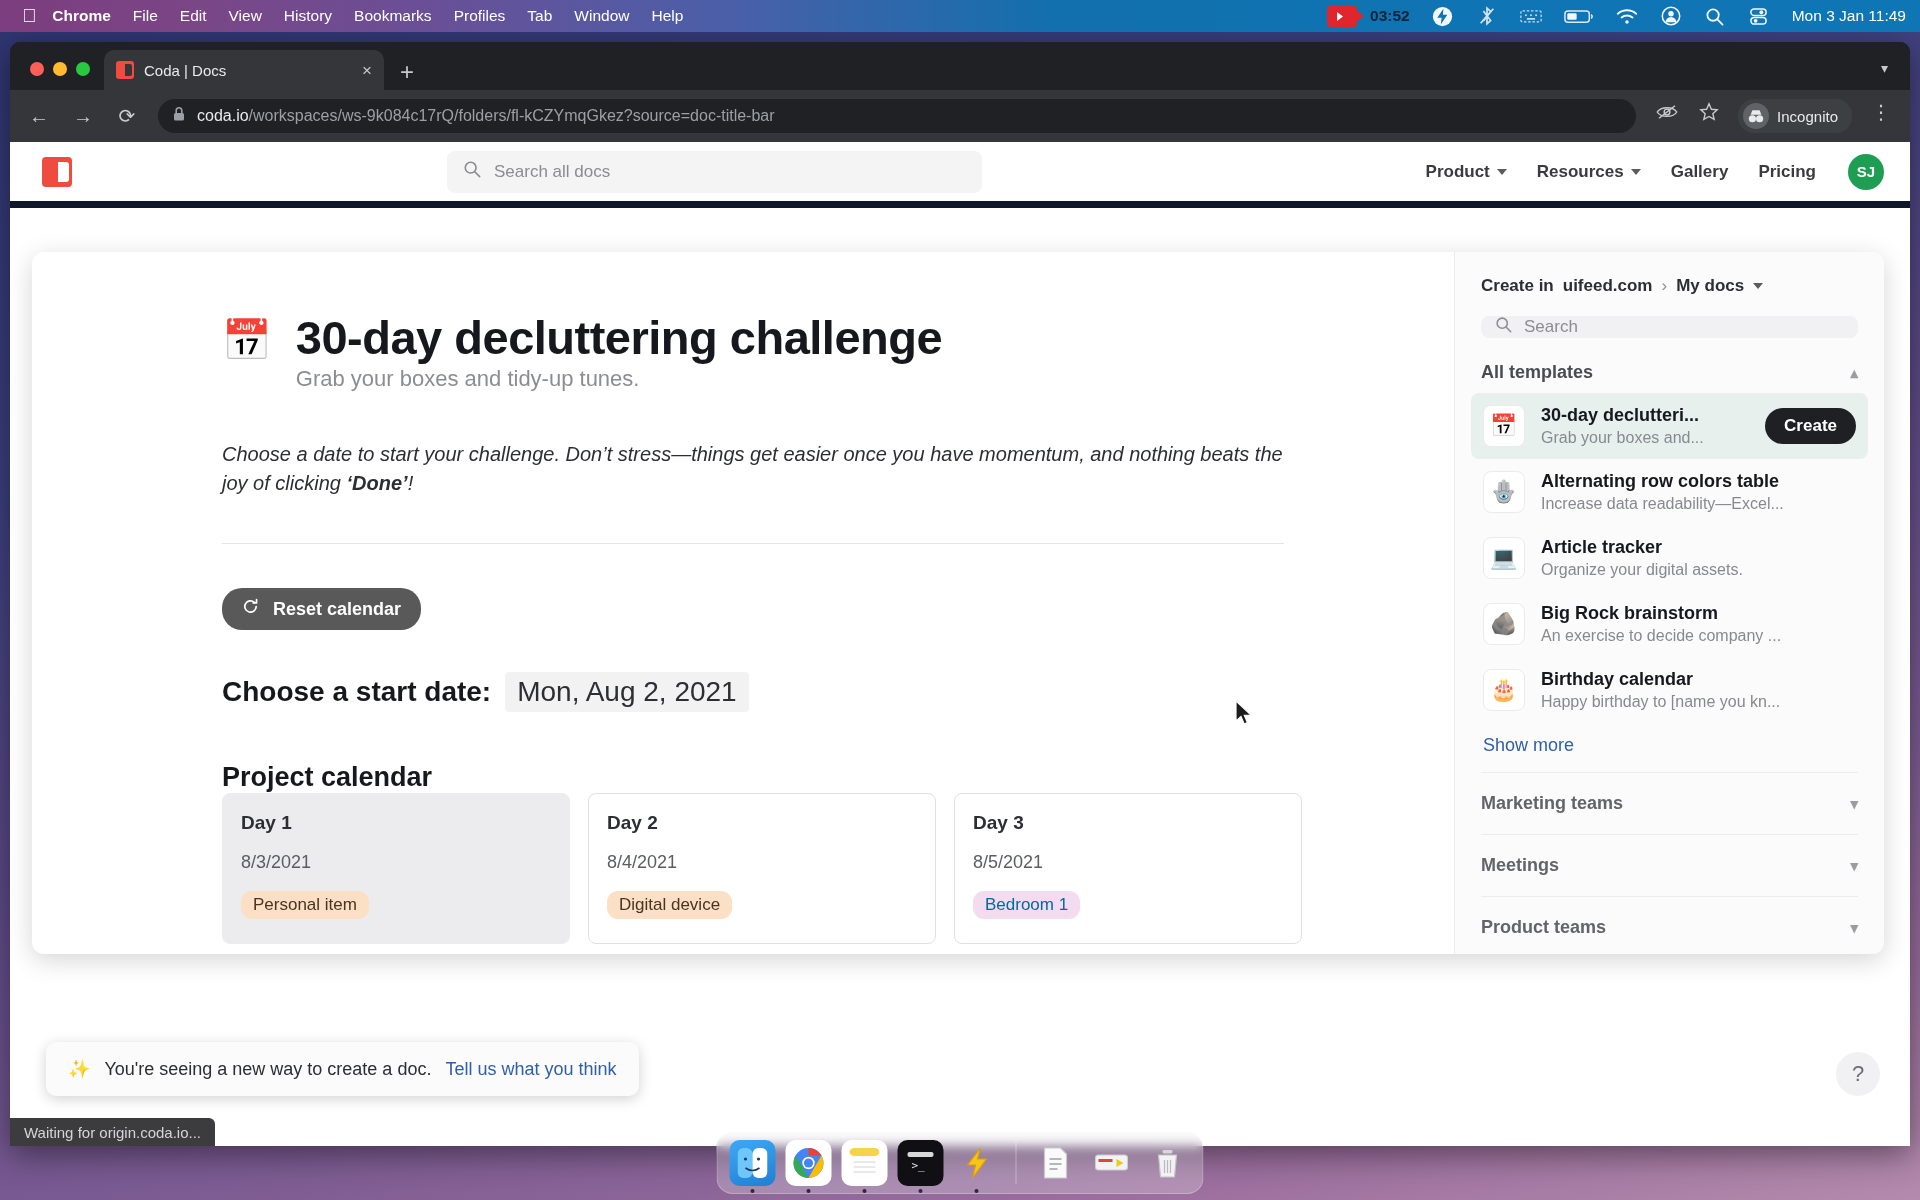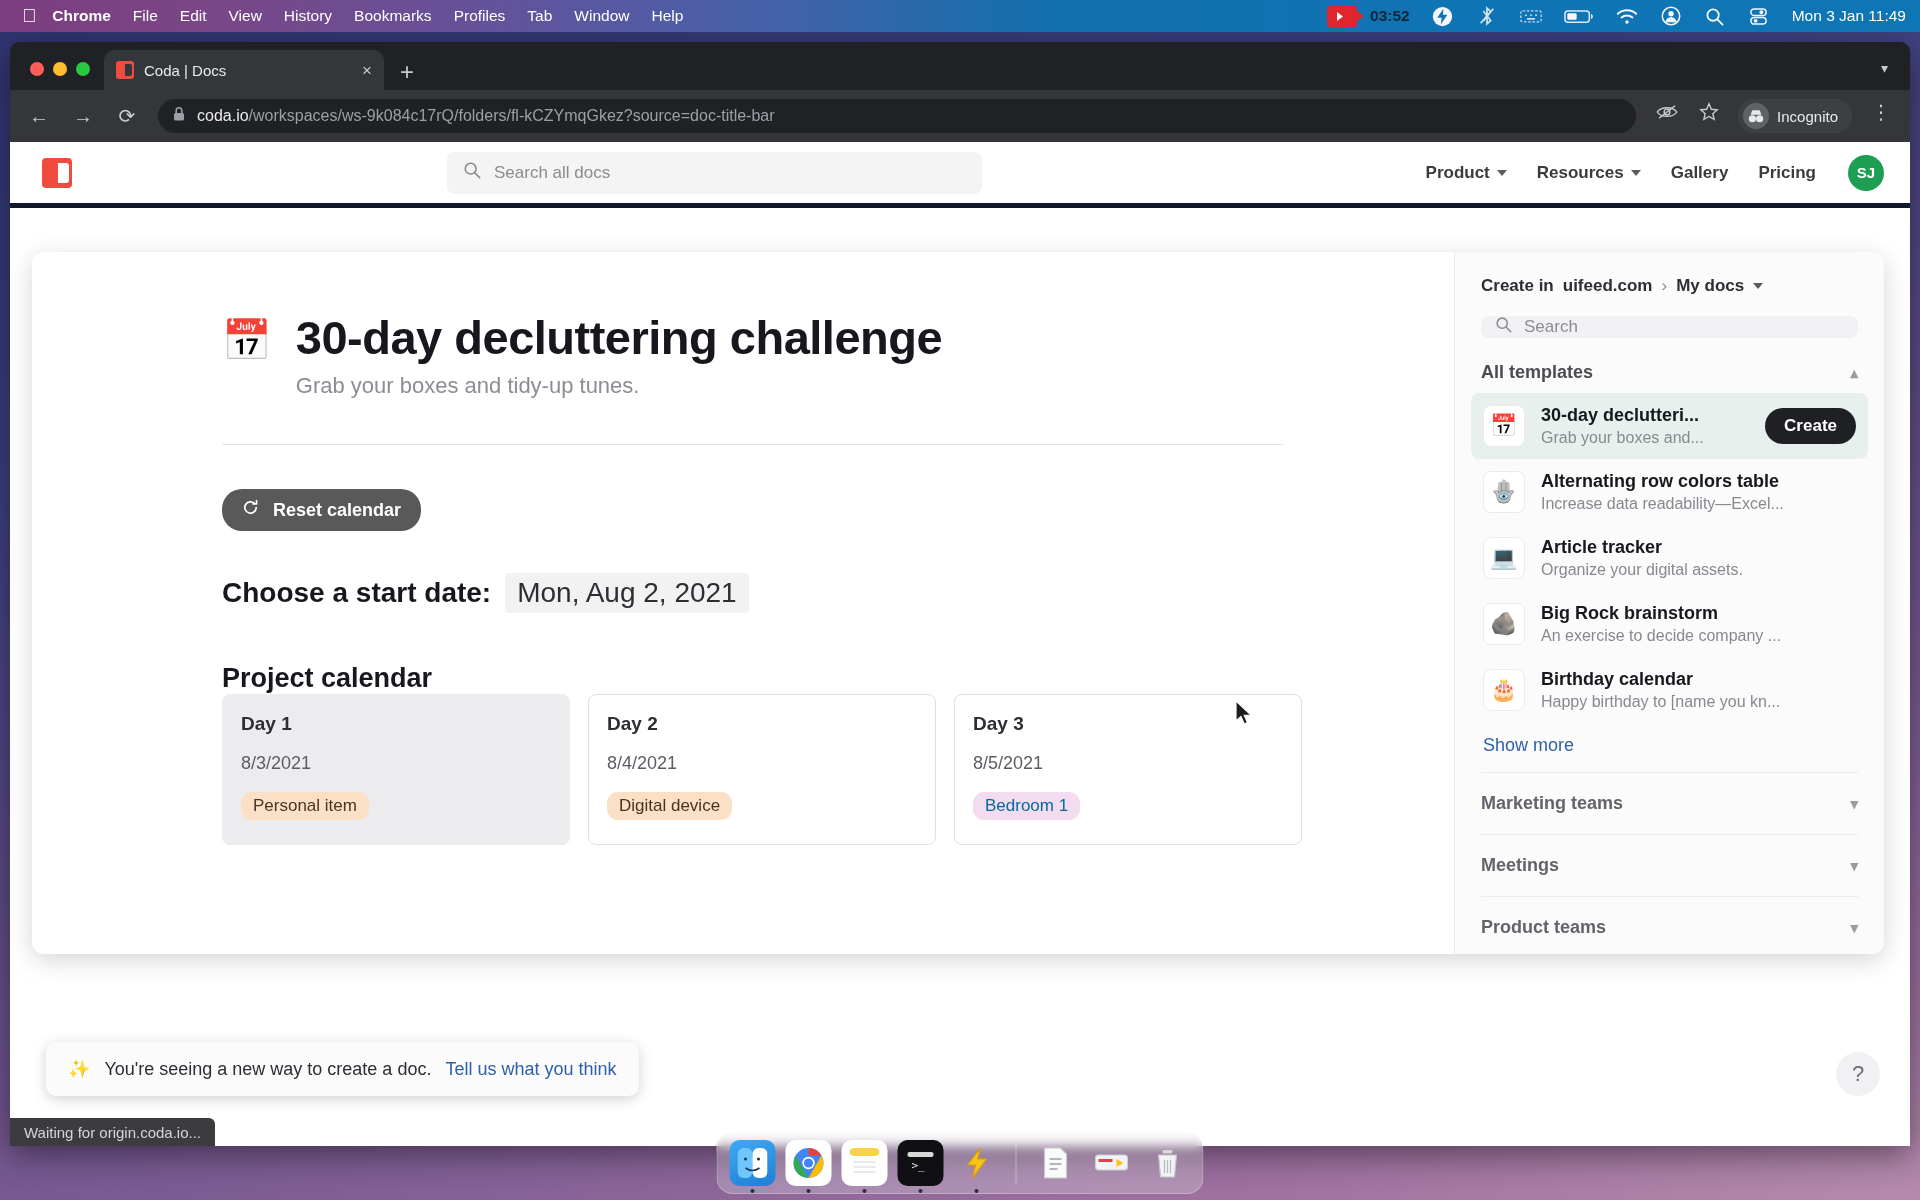--- a/index.html
+++ b/index.html
@@ -78,21 +78,21 @@
     display: flex; align-items: center; gap: 8px; background: #3c4043; color: #e8eaed;
     border-radius: 16px; padding: 4px 14px 4px 5px; font-size: 15px;
   }
   .incog-avatar { width: 26px; height: 26px; border-radius: 50%; background: #5f6368; display: flex; align-items: center; justify-content: center; }
 
   
   .page { position: absolute; left: 0; top: 100px; width: 1900px; height: 1004px; background: #ffffff; }
 
   .coda-nav {
     height: 66px; background: #fff; display: flex; align-items: center; padding: 0 26px; gap: 0;
-    border-bottom: 5px solid #0f172a;
+    border-bottom: 7px solid #0f172a;
   }
   .coda-logo { width: 30px; height: 30px; background: #f04b3f; border-radius: 4px; position: relative; margin-left: 6px; }
   .coda-logo::after { content:""; position:absolute; right:3px; top:5px; width:11px; height:20px; background:#fff; border-radius: 0 3px 3px 0; }
   .coda-search {
     margin-left: 375px; width: 535px; height: 42px; background: #f4f4f5; border-radius: 8px;
     display: flex; align-items: center; gap: 13px; padding: 0 16px; color: #8b8b90; font-size: 17px;
   }
   .nav-spacer { flex: 1; }
   .nav-links { display: flex; align-items: center; gap: 30px; font-size: 17px; color: #3b3b3f; font-weight: 600; }
   .nav-link { display: flex; align-items: center; gap: 7px; white-space: nowrap; }
@@ -106,21 +106,21 @@
   
   .modal {
     position: absolute; left: 22px; top: 110px; width: 1852px; height: 702px;
     background: #fff; border-radius: 12px; box-shadow: 0 6px 26px rgba(0,0,0,.17);
     display: flex; overflow: hidden;
   }
   .doc-area { flex: 1; position: relative; padding: 58px 80px 0 190px; overflow: hidden; }
   .doc-head { display: flex; align-items: flex-start; gap: 24px; }
   .doc-emoji { font-size: 40px; line-height: 1; margin-top: 10px; }
   .doc-title { font-size: 47px; font-weight: bold; color: #16181d; letter-spacing: -.5px; }
-  .doc-sub { font-size: 22px; color: #8b8d93; margin-top: 8px; }
+  .doc-sub { font-size: 22px; color: #8b8d93; margin-top: 1px; }
   .doc-para {
     font-size: 20px; font-style: italic; color: #2c2e33; line-height: 1.45;
     margin-top: 48px; max-width: 1062px;
   }
   .doc-para b { font-weight: bold; }
   .doc-rule { height: 1px; background: #e4e4e6; margin: 45px 0 0 0; max-width: 1062px; }
   .reset-btn {
     margin-top: 44px; display: inline-flex; align-items: center; gap: 14px;
     background: #595959; color: #fff; border-radius: 20px; padding: 10px 20px;
     font-size: 18px; font-weight: 600; cursor: pointer;
@@ -391,20 +391,21 @@
 
         <div class="doc-area">
           <div class="doc-head">
             <span class="doc-emoji">📅</span>
             <div>
               <div class="doc-title">30-day decluttering challenge</div>
               <div class="doc-sub">Grab your boxes and tidy-up tunes.</div>
             </div>
           </div>
 
+          <div class="doc-para"><span>Choose a date to start your challenge. Don’t stress—things get easier once you have momentum, and nothing beats the joy of clicking </span><b>‘Done’</b><span>!</span></div>
 
           <div class="doc-rule"></div>
 
           <div class="reset-btn">
             <span>
               <svg width="17" height="17" viewBox="0 0 18 18">
                   <path d="M15 9 a6 6 0 1 1 -1.9 -4.4" fill="none" stroke="#fff" stroke-width="1.8" stroke-linecap="round"></path>
                   <path d="M15.4 1.6 L15.4 5.2 L11.8 5.2" fill="none" stroke="#fff" stroke-width="1.8" stroke-linecap="round" stroke-linejoin="round"></path>
                 </svg>
             </span>

